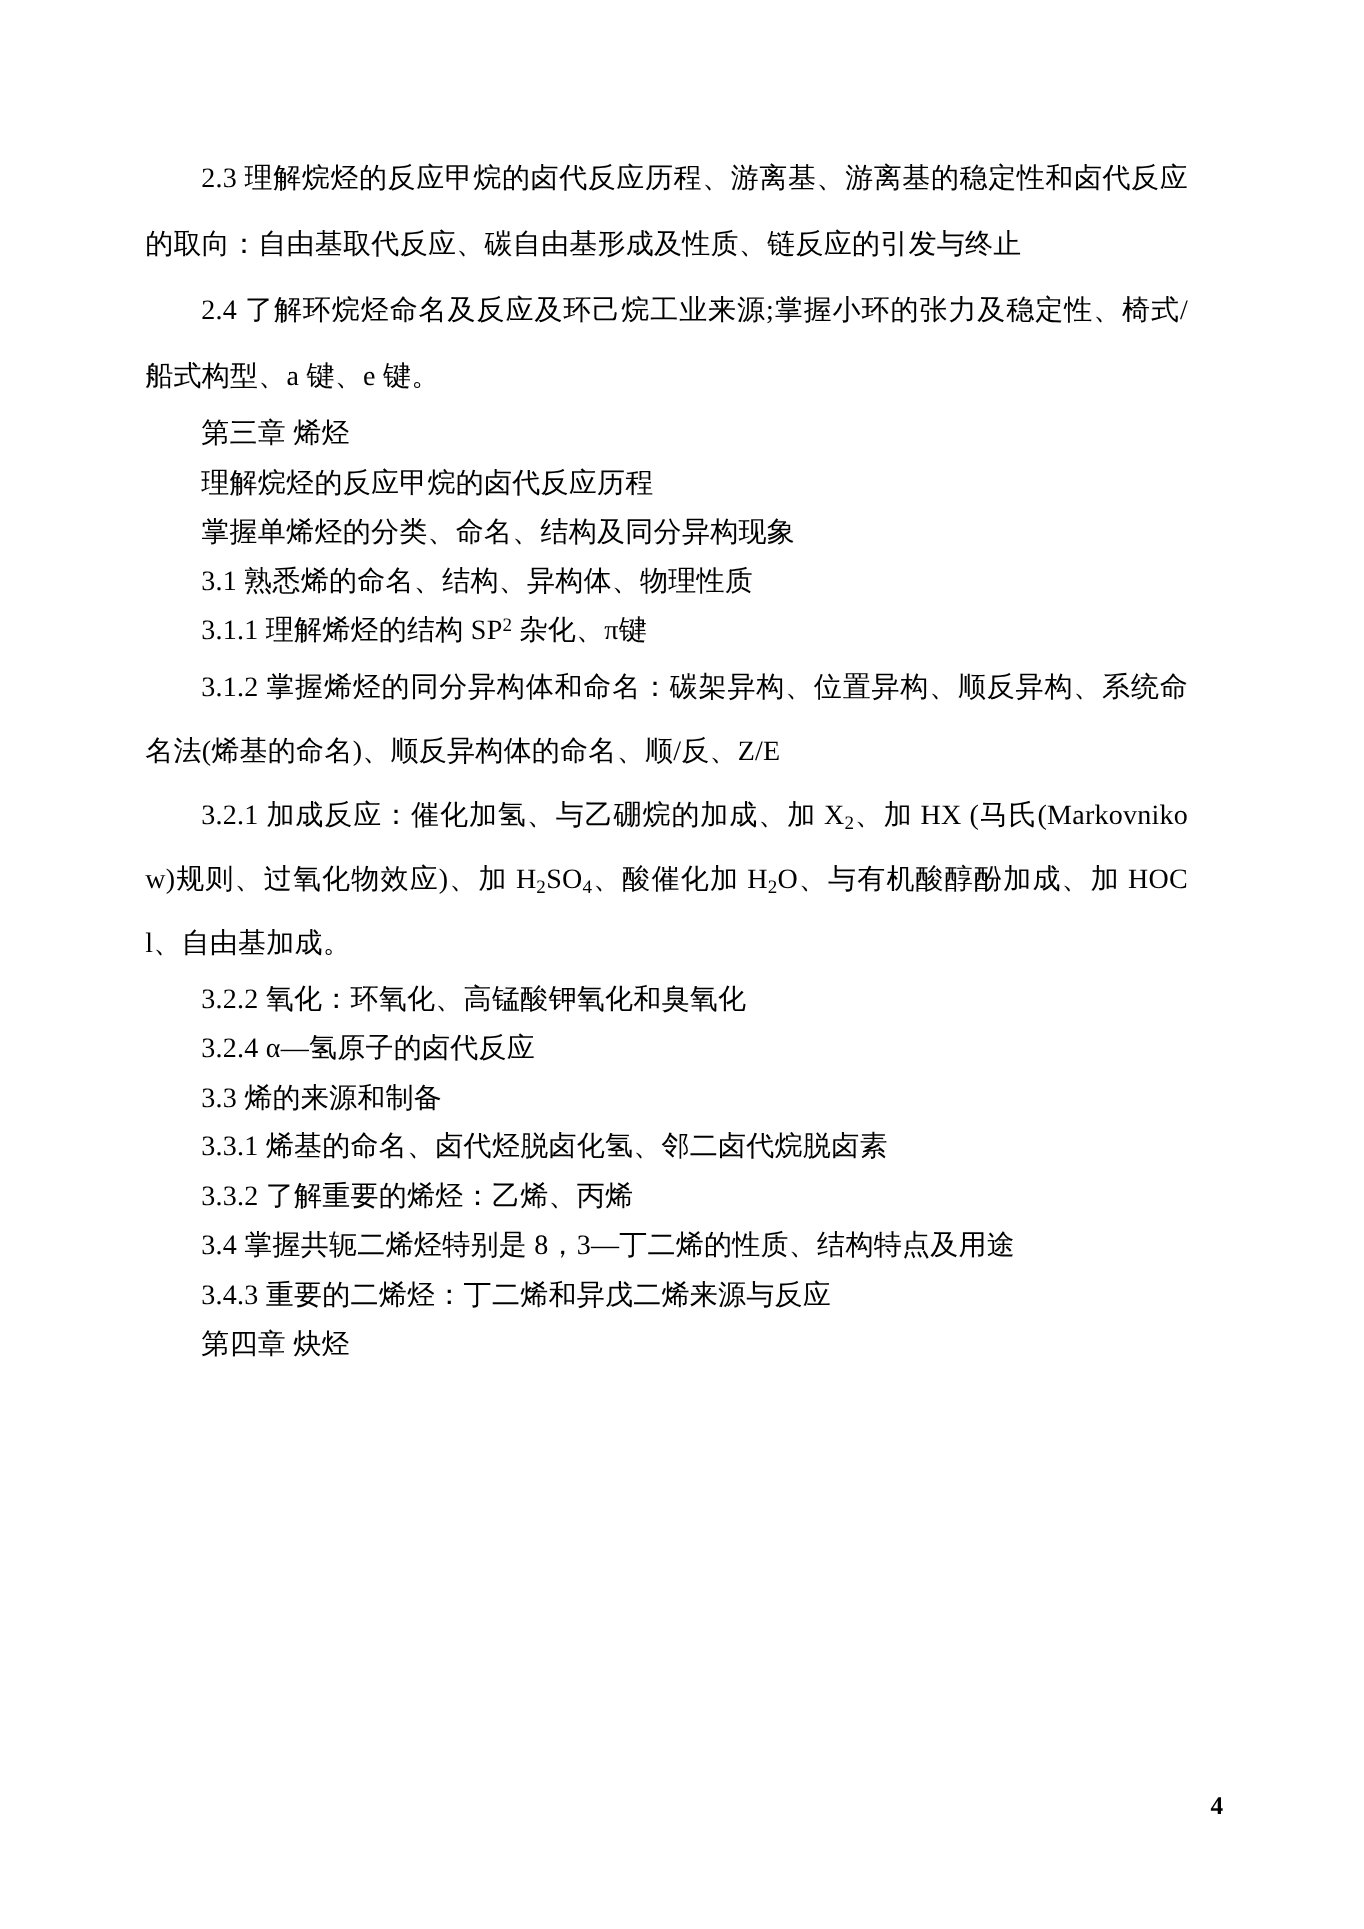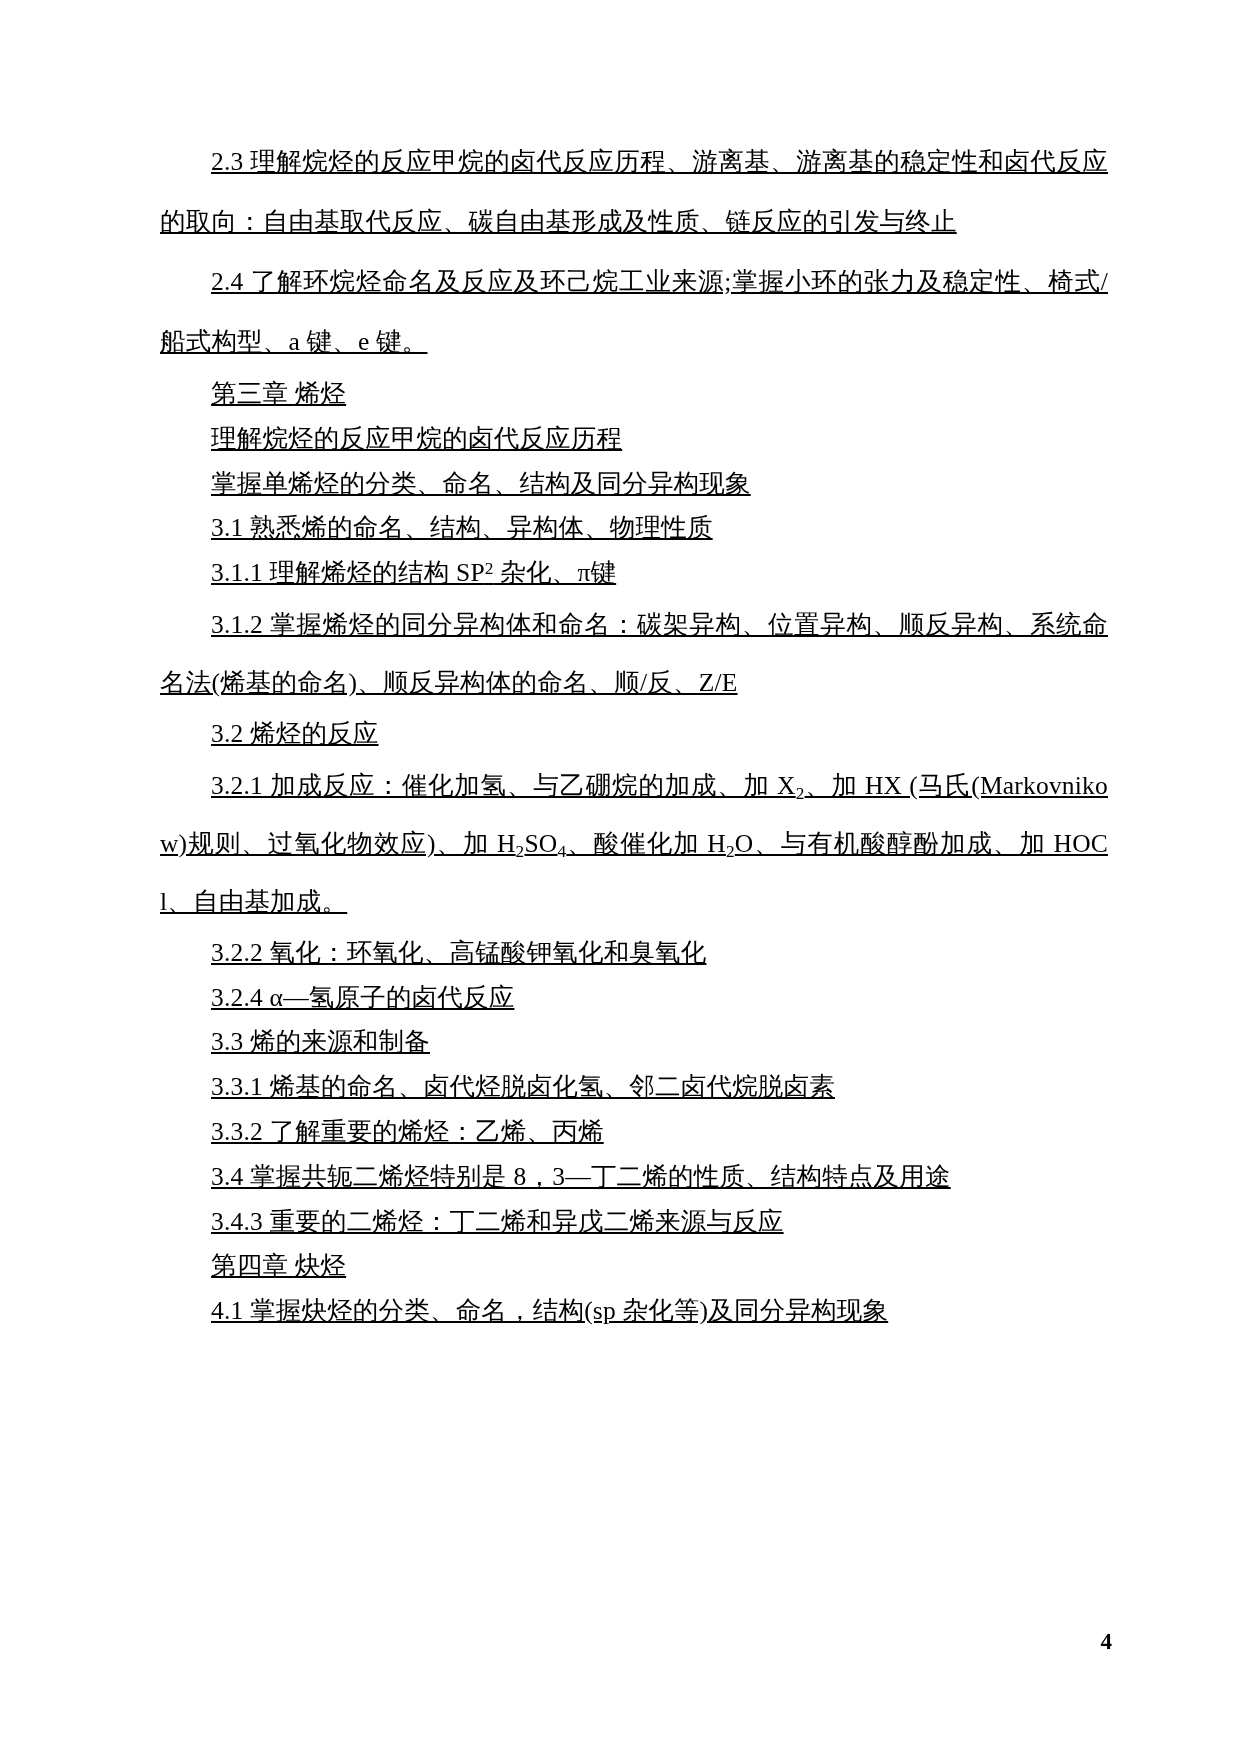--- a/index.html
+++ b/index.html
@@ -15,24 +15,23 @@
   .page {
     position: relative;
     width: 1240px;
     height: 1754px;
     background: #ffffff;
     box-sizing: border-box;
     overflow: hidden;
   }
   .content {
     position: absolute;
-    left: 160px;
+    left: 132px;
     top: 132px;
     width: 948px;
-    text-decoration: underline;
   }
   .para {
     font-size: 25.5px;
     line-height: 44.8px;
     text-align: justify;
     text-justify: inter-ideograph;
     text-indent: 2em;
     margin: 0 0 0 0;
     letter-spacing: 0.2px;
     word-break: break-all;
@@ -84,21 +83,20 @@
     <p class="para">理解烷烃的反应甲烷的卤代反应历程</p>
 
     <p class="para">掌握单烯烃的分类、命名、结构及同分异构现象</p>
 
     <p class="para">3.1 熟悉烯的命名、结构、异构体、物理性质</p>
 
     <p class="para">3.1.1 理解烯烃的结构 SP<sup>2</sup> 杂化、π键</p>
 
     <p class="para tall2">3.1.2 掌握烯烃的同分异构体和命名：碳架异构、位置异构、顺反异构、系统命名法(烯基的命名)、顺反异构体的命名、顺/反、Z/E</p>
 
-    <p class="para">3.2 烯烃的反应</p>
 
 
     <p class="para tall2">3.2.1 加成反应：催化加氢、与乙硼烷的加成、加 X<sub>2</sub>、加 HX (马氏(Markovnikow)规则、过氧化物效应)、加 H<sub>2</sub>SO<sub>4</sub>、酸催化加 H<sub>2</sub>O、与有机酸醇酚加成、加 HOCl、自由基加成。</p>
 
     <p class="para">3.2.2  氧化：环氧化、高锰酸钾氧化和臭氧化</p>
 
     <p class="para">3.2.4 α—氢原子的卤代反应</p>
 
 
     <p class="para">3.3 烯的来源和制备</p>
@@ -108,19 +106,18 @@
     <p class="para">3.3.2 了解重要的烯烃：乙烯、丙烯</p>
 
     <p class="para">3.4  掌握共轭二烯烃特别是 8，3—丁二烯的性质、结构特点及用途</p>
 
 
 
     <p class="para">3.4.3 重要的二烯烃：丁二烯和异戊二烯来源与反应</p>
 
     <p class="para">第四章 炔烃</p>
 
-    <p class="para">4.1 掌握炔烃的分类、命名，结构(sp 杂化等)及同分异构现象</p>
 
   </div>
 
   <div class="pagenum">4</div>
 
 </div>
 
 </body></html>

